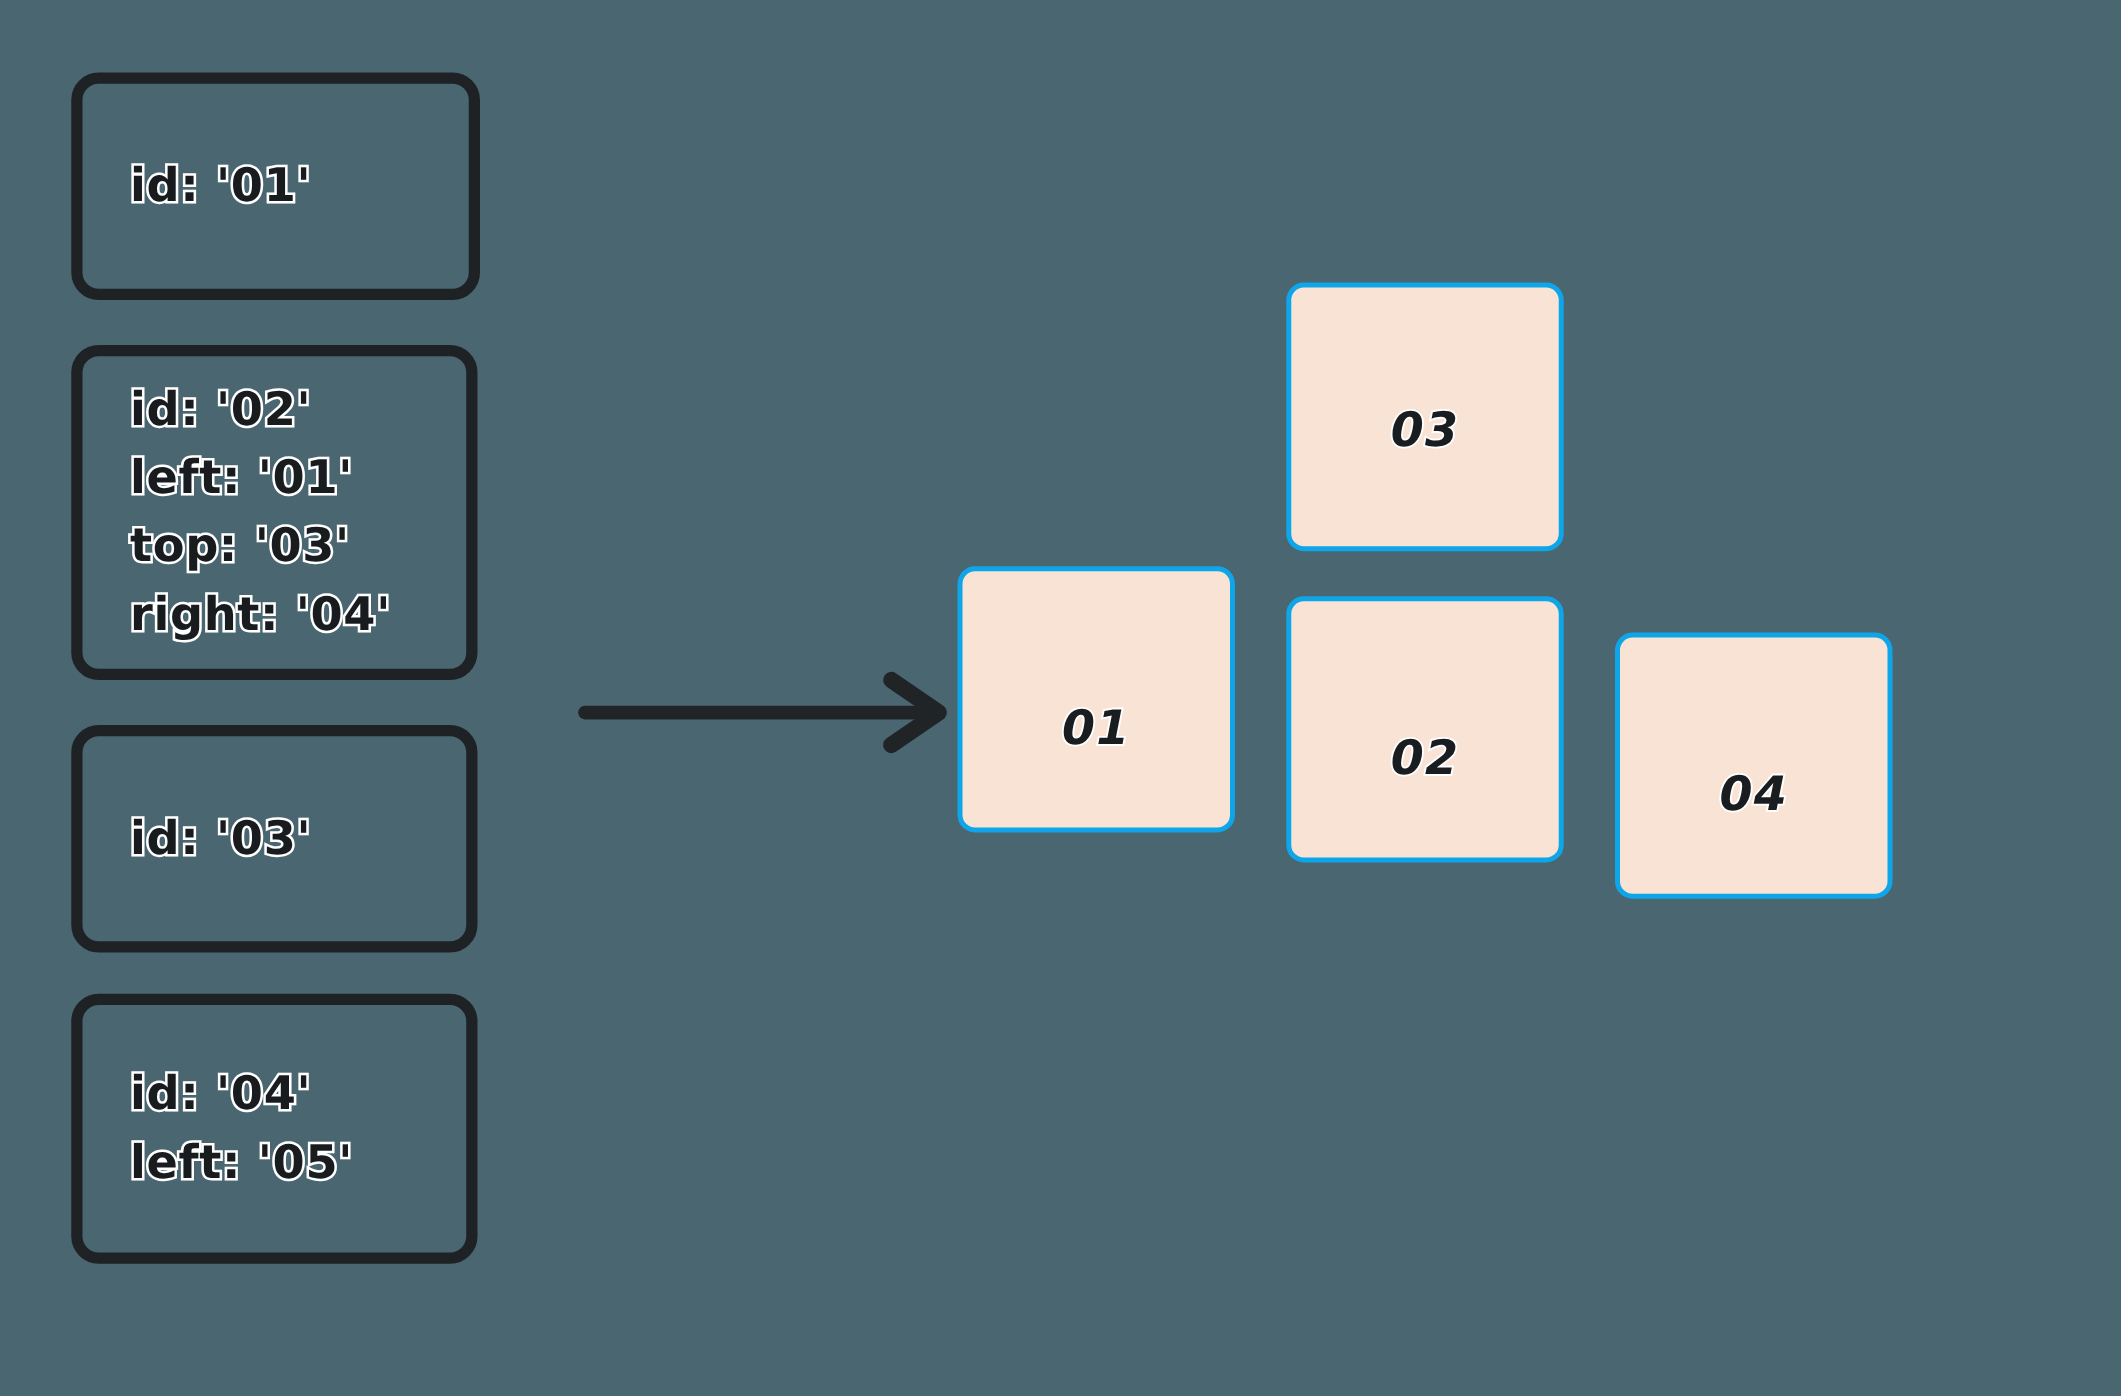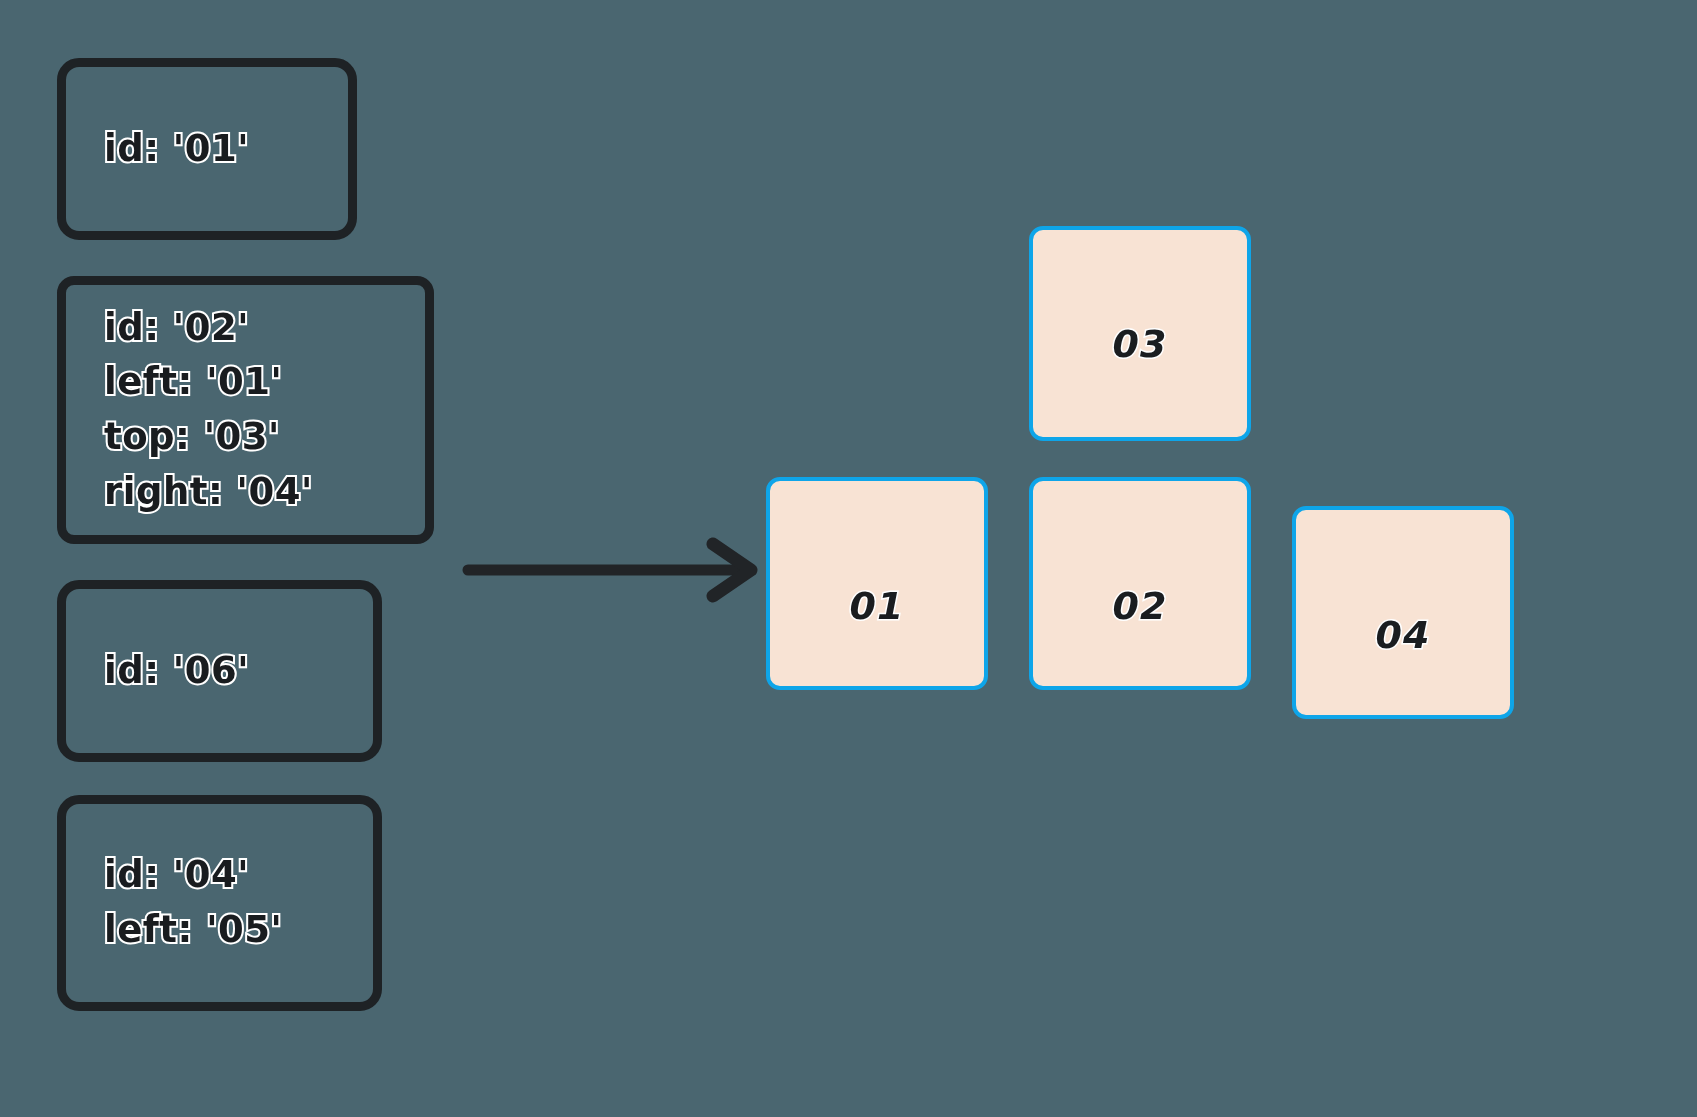--- a/index.html
+++ b/index.html
@@ -33,22 +33,22 @@
     font-weight: 700;
     font-size: 37px;
     line-height: 1.48;
     letter-spacing: 0.5px;
     color: #191c1f;
     -webkit-text-stroke: 4px #ffffff;
     paint-order: stroke fill;
     white-space: nowrap;
   }
 
-  #card-0 { left: 57px;  top: 58px;  width: 300px; height: 182px; }
-  #card-1 { left: 57px;  top: 276px; width: 377px; height: 268px; border-radius: 17px; }
+  #card-0 { left: 57px;  top: 58px;  width: 327px; height: 182px; }
+  #card-1 { left: 57px;  top: 276px; width: 325px; height: 268px; }
   #card-2 { left: 57px;  top: 580px; width: 325px; height: 182px; }
   #card-3 { left: 57px;  top: 795px; width: 325px; height: 216px; }
 
   
   #arrow {
     position: absolute;
     left: 455px;
     top: 535px;
     width: 320px;
     height: 75px;
@@ -70,21 +70,21 @@
     font-weight: 700;
     font-style: italic;
     font-size: 38px;
     letter-spacing: 1px;
     color: #1a1d20;
     -webkit-text-stroke: 3px #ffffff;
     paint-order: stroke fill;
   }
 
   #tile-03 { left: 1029px; top: 226px; width: 222px; height: 215px; }
-  #tile-01 { left: 766px;  top: 477px; width: 222px; height: 213px; }
+  #tile-01 { left: 766px;  top: 453px; width: 222px; height: 213px; }
   #tile-02 { left: 1029px; top: 477px; width: 222px; height: 213px; }
   #tile-04 { left: 1292px; top: 506px; width: 222px; height: 213px; }
 
   
   #tile-03 .tile-label { transform: translateY(10px); }
   #tile-01 .tile-label,
   #tile-02 .tile-label,
   #tile-04 .tile-label { transform: translateY(22px); }
 </style>
 </head>
@@ -97,21 +97,21 @@
   </div>
 
   <div class="spec-card" id="card-1">
     <div class="spec-line">id: '02'</div>
     <div class="spec-line">left: '01'</div>
     <div class="spec-line">top: '03'</div>
     <div class="spec-line">right: '04'</div>
   </div>
 
   <div class="spec-card" id="card-2">
-    <div class="spec-line">id: '06'</div>
+    <div class="spec-line">id: '03'</div>
   </div>
 
   <div class="spec-card" id="card-3">
     <div class="spec-line">id: '04'</div>
     <div class="spec-line">left: '05'</div>
   </div>
 
   <svg id="arrow" viewBox="0 0 320 75">
     <line x1="13" y1="35" x2="282" y2="35" stroke="#212427" stroke-width="11" stroke-linecap="round"></line>
     <polyline points="258,9 296,35 258,61" fill="none" stroke="#212427" stroke-width="13" stroke-linecap="round" stroke-linejoin="round"></polyline>

